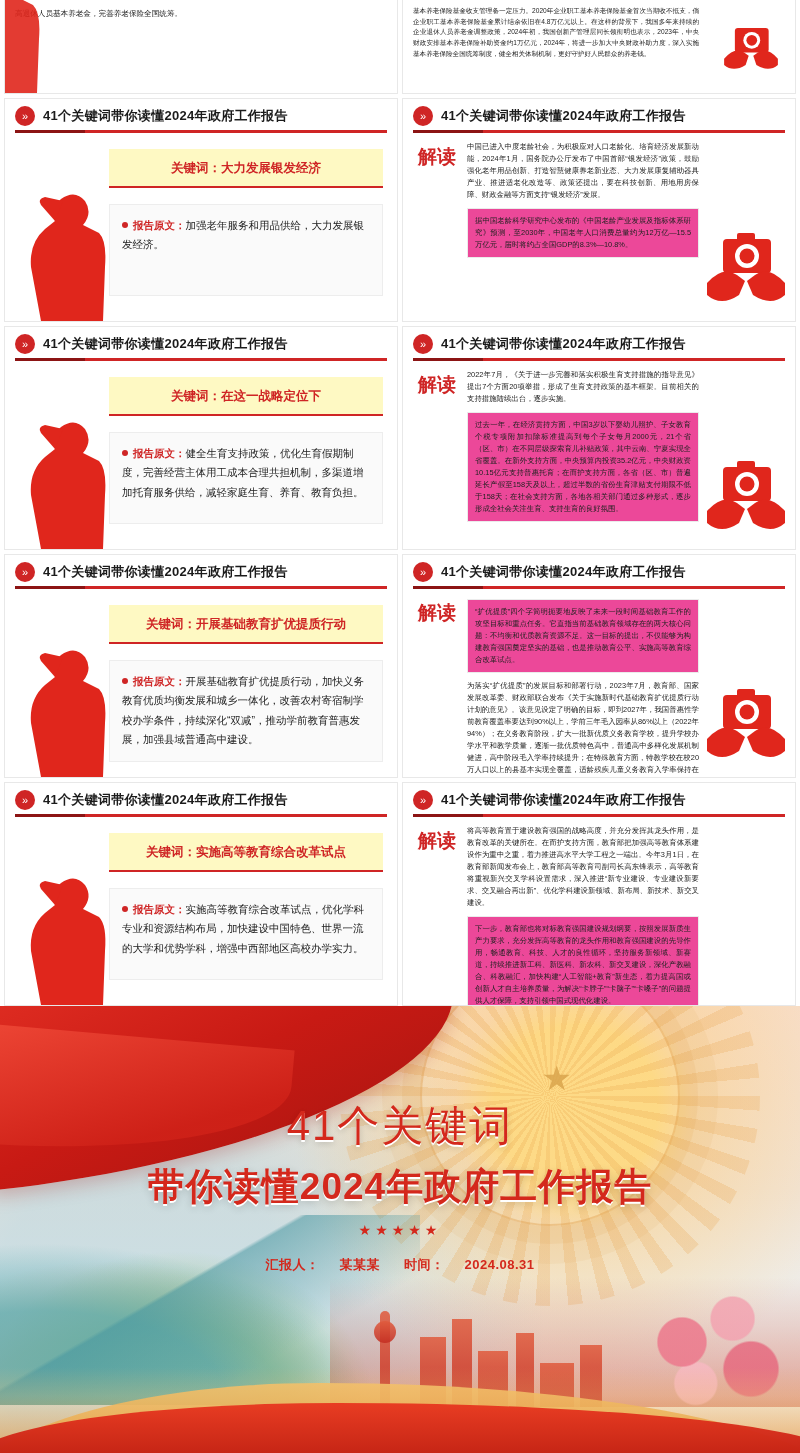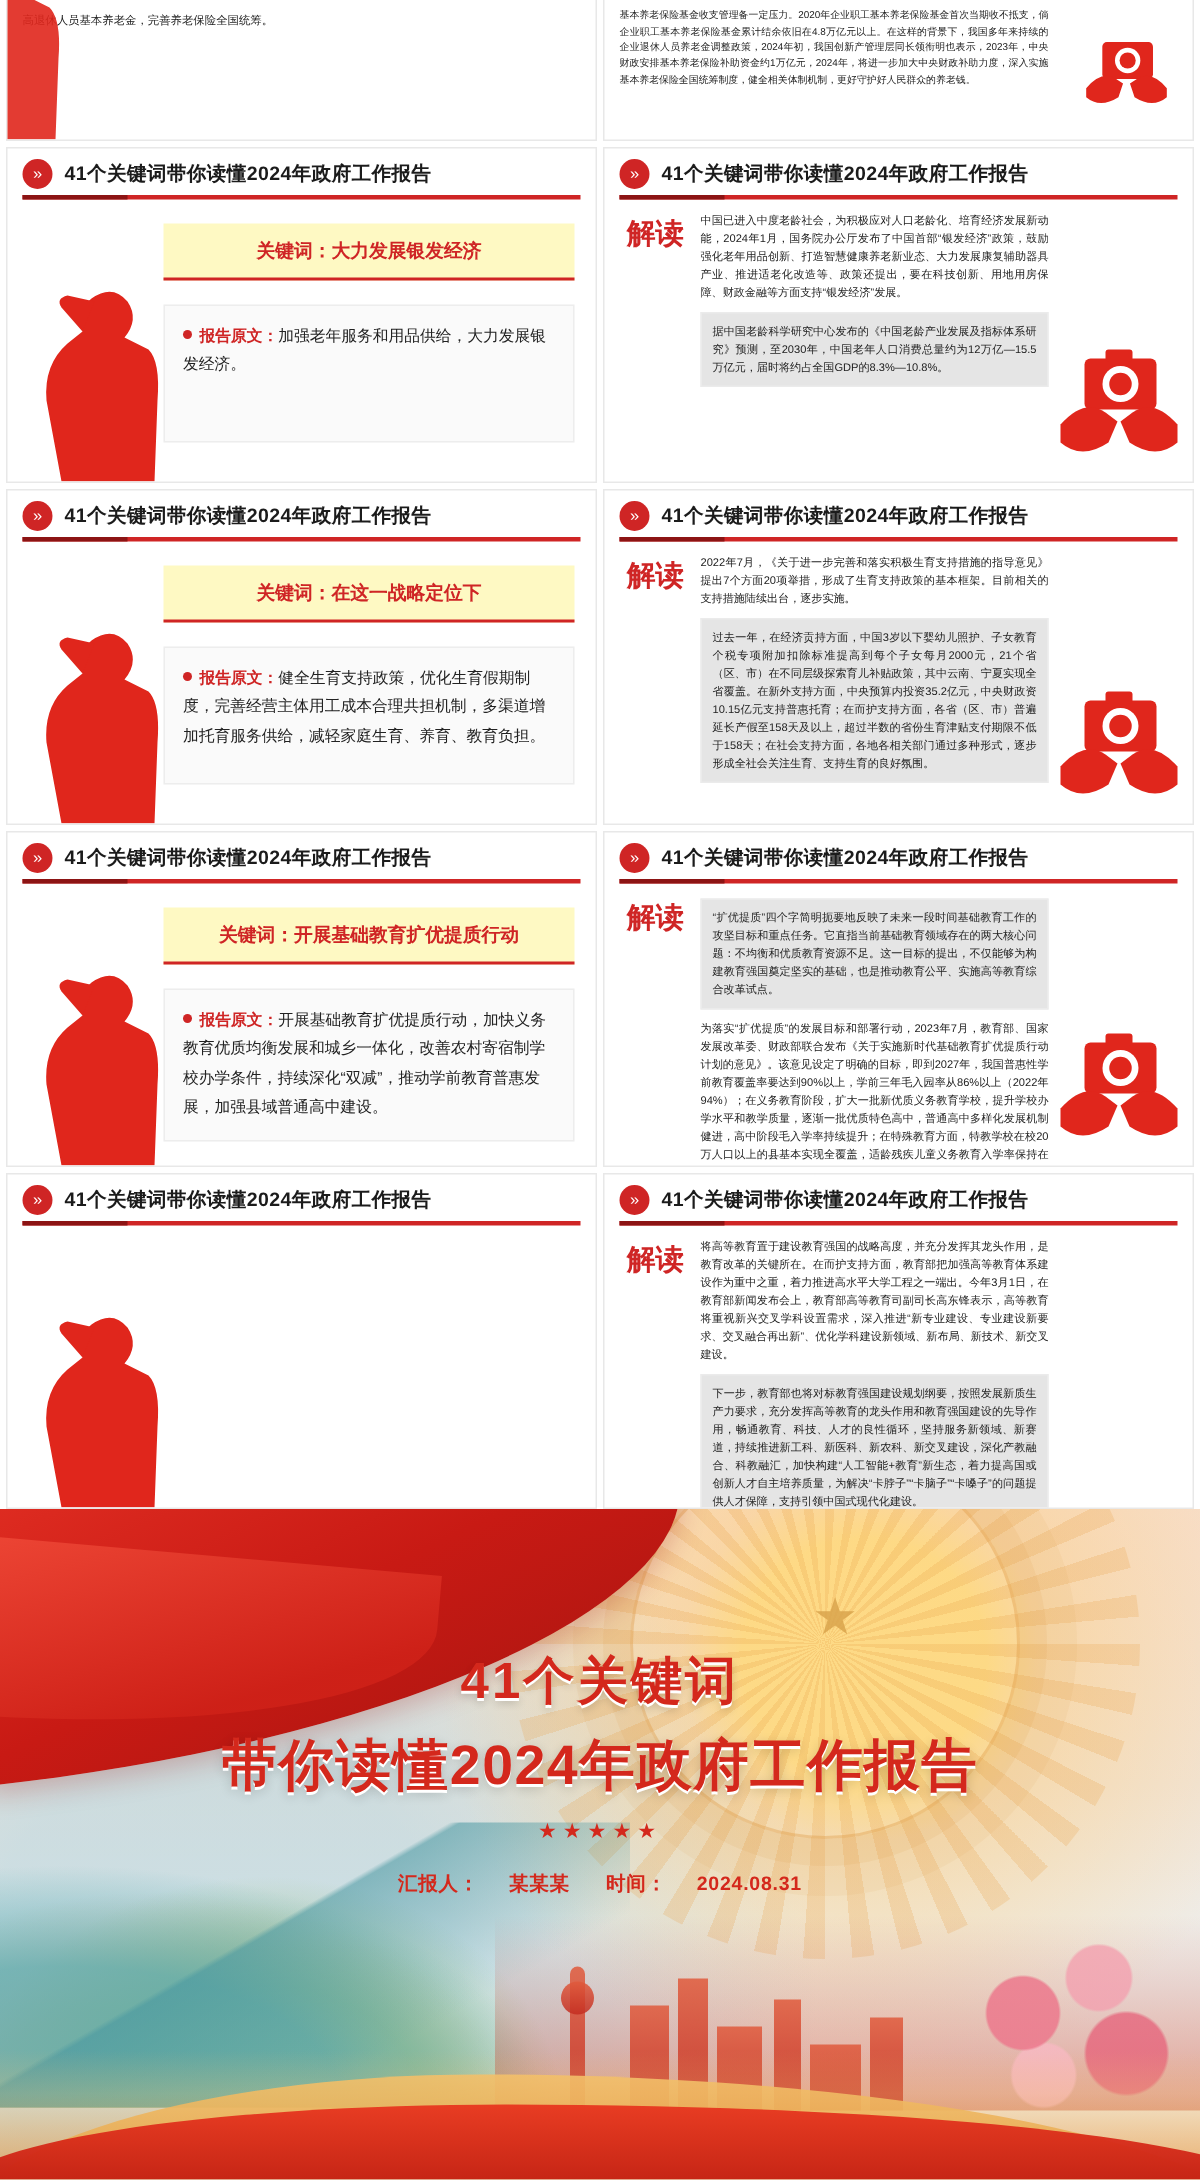--- a/index.html
+++ b/index.html
@@ -145,21 +145,21 @@
     text-align: center;
   }
   .para {
     font-size: 7.4px;
     line-height: 1.62;
     color: #222;
     text-align: justify;
     margin-left: 54px;
   }
   .para.boxed {
-    background: #e5e5e5;
+    background: #ec4899;
     border: 1px solid #ebebeb;
     padding: 6px 7px;
     margin-top: 8px;
   }
   .para + .para { margin-top: 7px; }
 
   
   .camera {
     position: absolute;
     right: 4px;
@@ -287,22 +287,22 @@
     border-top-right-radius: 70% 100%;
     opacity: .95;
   }
   .cover-text {
     position: absolute;
     left: 0; right: 0; top: 92px;
     text-align: center;
     z-index: 5;
   }
   .cover-t1 {
-    font-size: 34px;
-    font-weight: bold;
+    font-size: 42px;
+    font-weight: normal;
     color: #d4281c;
     letter-spacing: 2px;
     text-shadow: 0 2px 0 #fff, 0 3px 6px rgba(0,0,0,.18);
   }
   .cover-t2 {
     margin-top: 8px;
     font-size: 37px;
     font-weight: bold;
     color: #d4281c;
     letter-spacing: 1px;
@@ -481,20 +481,28 @@
         <path d="M6 78 q16 -18 30 -8 l8 6 -6 14 q-18 12 -32 0 z" fill="#e0261c"></path>
         <path d="M84 78 q-16 -18 -30 -8 l-8 6 6 14 q18 12 32 0 z" fill="#e0261c"></path>
       </svg>
     </div>
 
     <div class="slide">
       <div class="slide-head">
         <span class="chev">»</span>
         <span class="title">41个关键词带你读懂2024年政府工作报告</span>
         <div class="head-rule"></div>
+      </div>
+      <div class="body-left">
+        <div class="kw-bar">
+          <span class="kw">关键词：</span><span class="kw">实施高等教育综合改革试点</span>
+        </div>
+        <div class="quote-box">
+          <span class="q-label">报告原文：</span><span class="q-text">实施高等教育综合改革试点，优化学科专业和资源结构布局，加快建设中国特色、世界一流的大学和优势学科，增强中西部地区高校办学实力。</span>
+        </div>
       </div>
       <svg class="soldier" viewBox="0 0 96 150">
         <path d="M30 150 L20 96 Q18 72 34 58 L44 50 Q40 36 50 28 Q64 18 74 30 Q82 42 72 54 L88 62 Q96 70 94 96 L92 150 Z" fill="#e0261c"></path>
         <path d="M44 50 L30 34 Q26 28 34 26 L52 30 Z" fill="#e0261c"></path>
       </svg>
     </div>
 
     <div class="slide">
       <div class="slide-head">
         <span class="chev">»</span>

